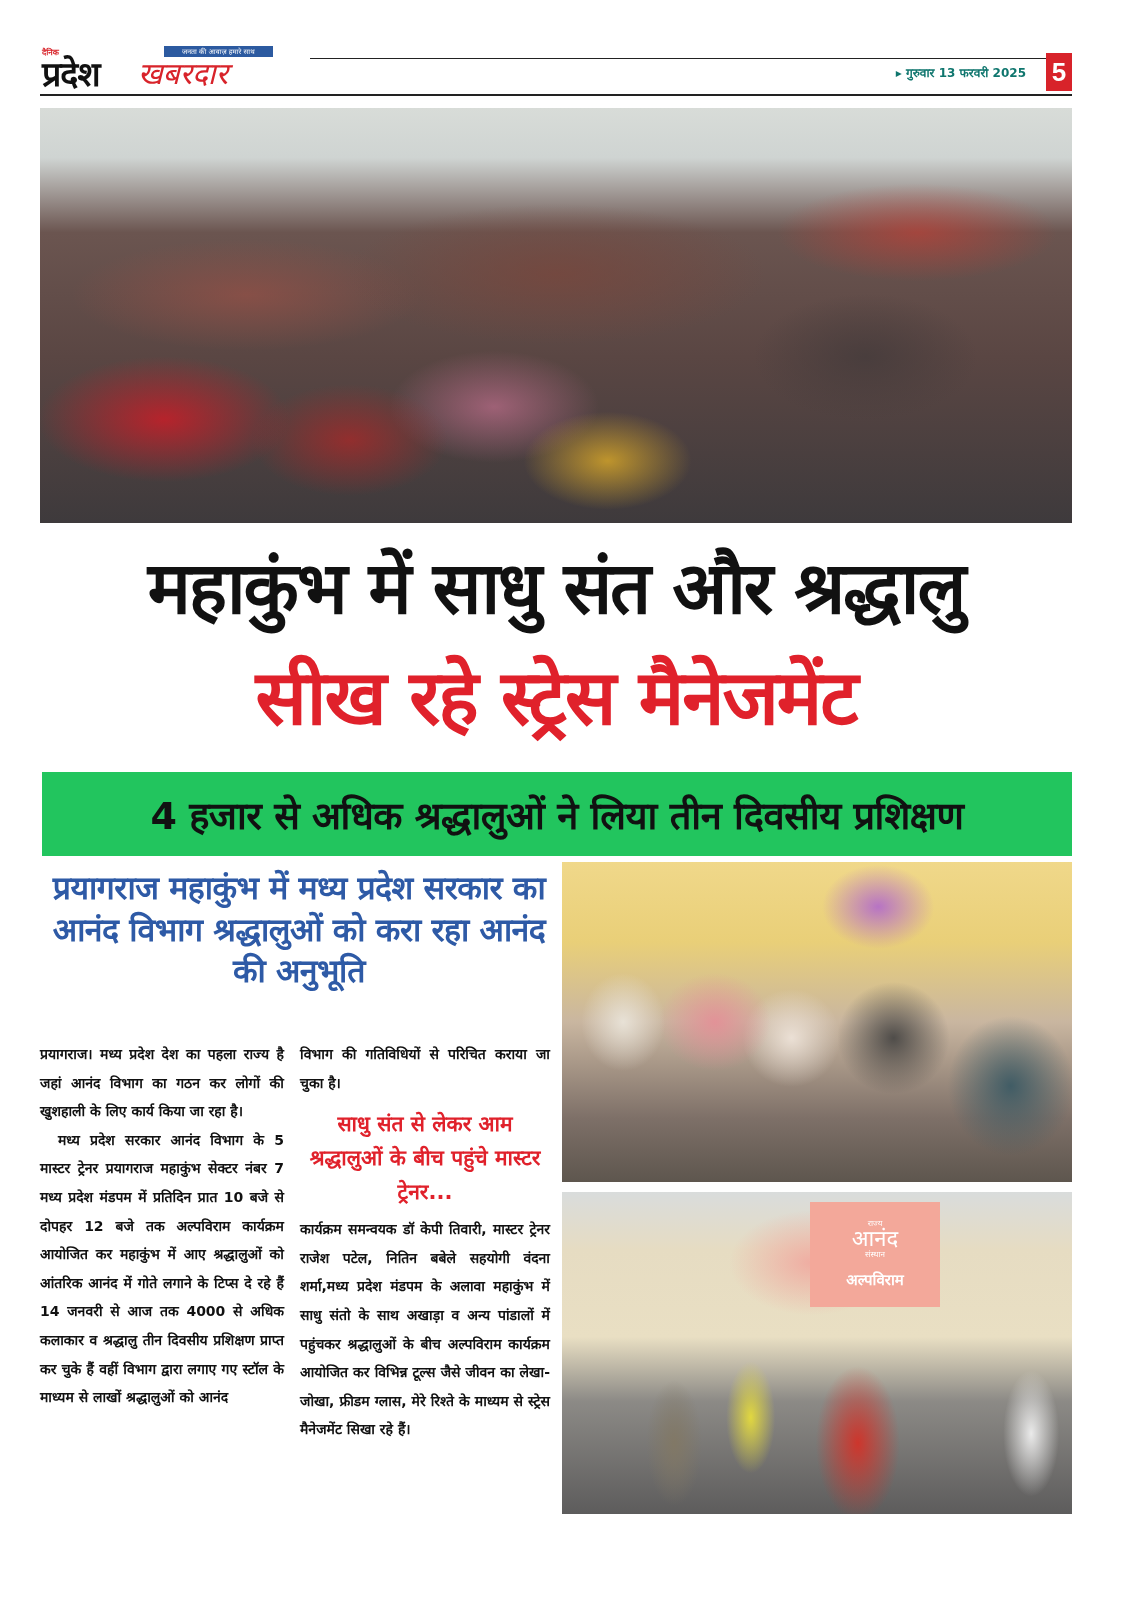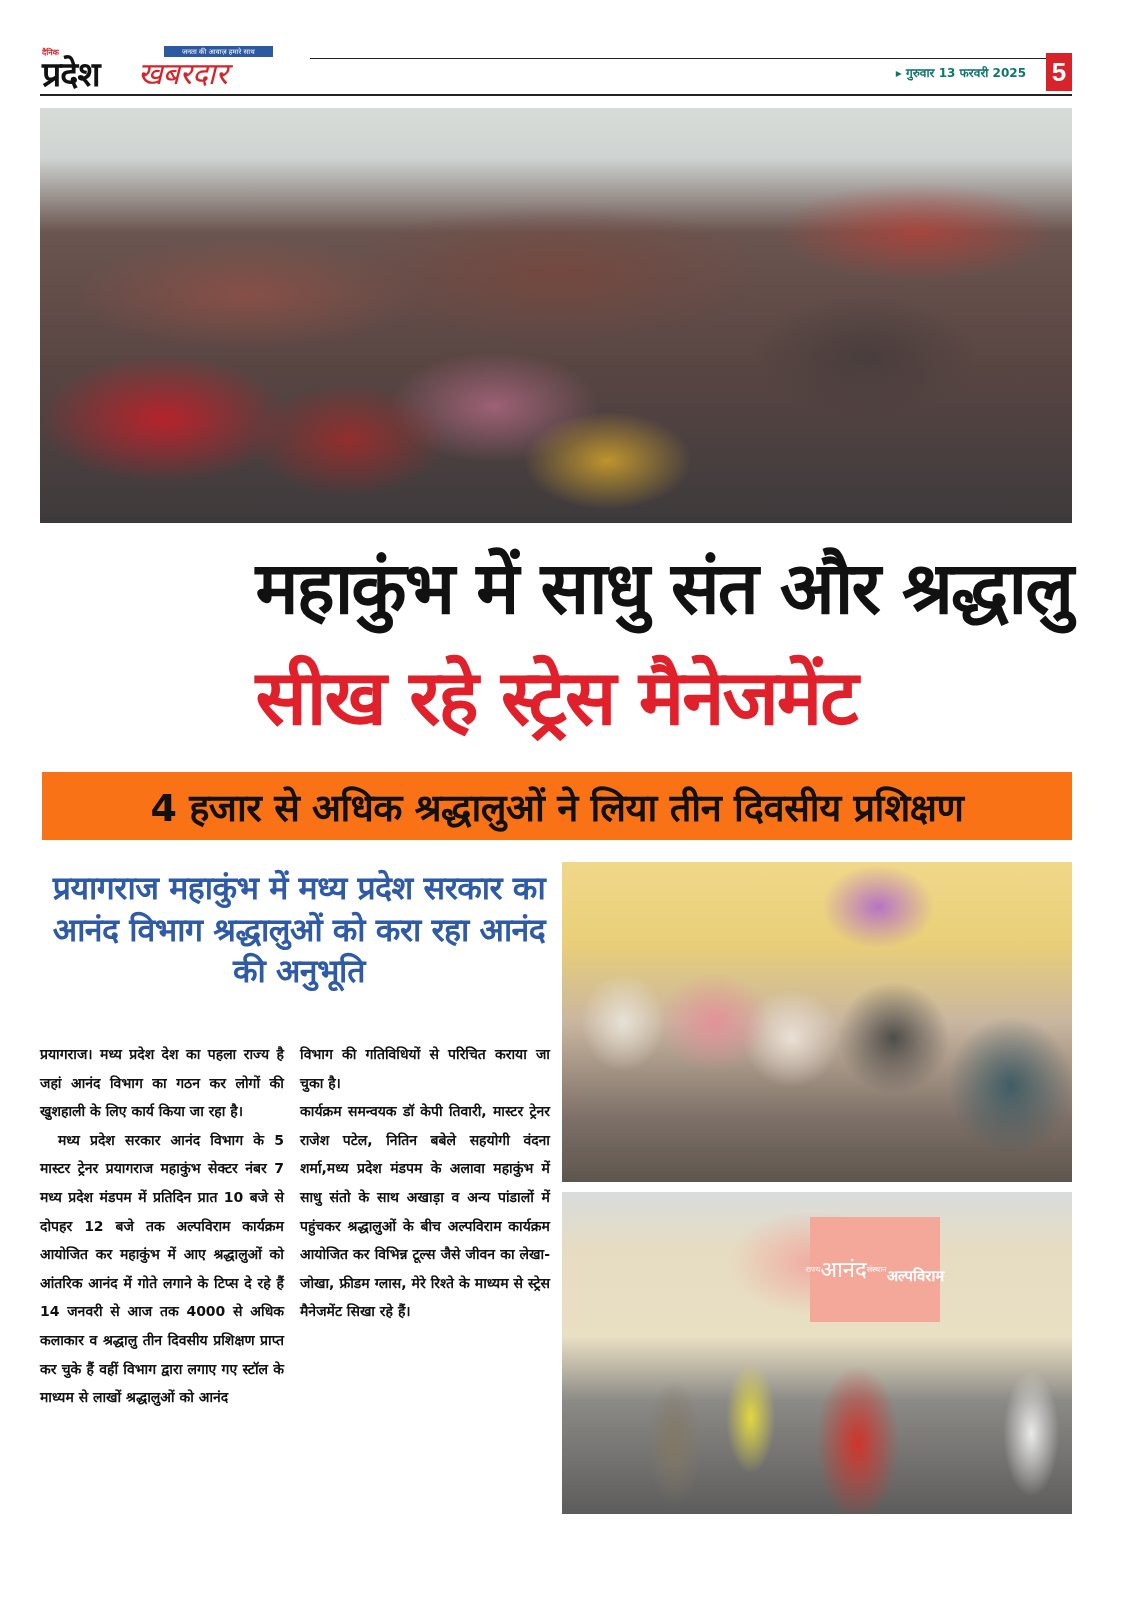--- a/index.html
+++ b/index.html
@@ -46,30 +46,30 @@
         radial-gradient(ellipse 60px 70px at 12% 50%, rgba(235,230,220,0.9), transparent 70%),
         linear-gradient(180deg, #f0d88a 0%, #e9cf78 25%, #c9b6a0 50%, #7e7068 80%, #5e564e 100%); }
     .photo-stage { left: 562px; top: 1192px; width: 510px; height: 322px;
       background:
         radial-gradient(ellipse 110px 70px at 49% 22%, rgba(240,170,160,0.95), transparent 75%),
         radial-gradient(ellipse 60px 110px at 58% 78%, rgba(210,50,40,0.95), transparent 70%),
         radial-gradient(ellipse 35px 80px at 37% 70%, rgba(230,220,60,0.95), transparent 70%),
         radial-gradient(ellipse 40px 90px at 92% 75%, rgba(240,240,240,0.95), transparent 70%),
         radial-gradient(ellipse 40px 90px at 22% 78%, rgba(130,120,100,0.9), transparent 70%),
         linear-gradient(180deg, #d9dcdc 0%, #e6dcc2 18%, #e9dfc3 45%, #8c8a86 65%, #5d5c5c 100%); }
-    .stage-screen { position: absolute; left: 248px; top: 25px; width: 130px; height: 105px; background: #f3a89a; display: flex; flex-direction: row; align-items: center; justify-content: center; color: #fff; }
+    .stage-screen { position: absolute; left: 248px; top: 10px; width: 130px; height: 105px; background: #f3a89a; display: flex; flex-direction: column; align-items: center; justify-content: center; color: #fff; }
     .stage-screen .s1 { font-size: 8px; line-height: 1; }
     .stage-screen .s2 { font-size: 22px; font-weight: normal; line-height: 1; }
     .stage-screen .s3 { font-size: 8px; line-height: 1.2; }
     .stage-screen .s4 { font-size: 15px; font-weight: bold; margin-top: 10px; }
 
     
-    .headline-1 { position: absolute; left: 40px; top: 552px; width: 1032px; text-align: right; font-size: 72px; font-weight: bold; color: #111; line-height: 1; letter-spacing: -2px; white-space: nowrap; }
+    .headline-1 { position: absolute; left: 40px; top: 552px; width: 1032px; text-align: center; font-size: 72px; font-weight: bold; color: #111; line-height: 1; letter-spacing: -2px; white-space: nowrap; }
     .headline-2 { position: absolute; left: 40px; top: 660px; width: 1032px; text-align: center; font-size: 76px; font-weight: bold; color: #e0212b; line-height: 1; letter-spacing: -2px; white-space: nowrap; }
-    .subhead-bar { position: absolute; left: 42px; top: 772px; width: 1030px; height: 68px; background: #f97316; display: flex; align-items: center; justify-content: center; }
+    .subhead-bar { position: absolute; left: 42px; top: 772px; width: 1030px; height: 84px; background: #22c55e; display: flex; align-items: center; justify-content: center; }
     .subhead-bar span { font-size: 38px; font-weight: bold; color: #111; white-space: nowrap; letter-spacing: -0.5px; }
 
     .deck { position: absolute; left: 40px; top: 868px; width: 518px; text-align: center; color: #2e5aa6; font-size: 32px; font-weight: bold; line-height: 1.3; letter-spacing: -0.5px; }
 
     
     .col { position: absolute; font-size: 14px; font-weight: bold; line-height: 28.6px; color: #111; text-align: justify; }
     .col-1 { left: 40px; top: 1040px; width: 244px; }
     .col-2 { left: 300px; top: 1040px; width: 250px; }
     .col p { margin: 0; }
     .col p.indent { text-indent: 18px; }
@@ -100,20 +100,21 @@
 </div>
 
 <div class="deck">प्रयागराज महाकुंभ में मध्य प्रदेश सरकार का आनंद विभाग श्रद्धालुओं को करा रहा आनंद की अनुभूति</div>
 
 <div class="col col-1">
   <p>प्रयागराज। मध्य प्रदेश देश का पहला राज्य है जहां आनंद विभाग का गठन कर लोगों की खुशहाली के लिए कार्य किया जा रहा है।</p>
   <p class="indent">मध्य प्रदेश सरकार आनंद विभाग के 5 मास्टर ट्रेनर प्रयागराज महाकुंभ सेक्टर नंबर 7 मध्य प्रदेश मंडपम में प्रतिदिन प्रात 10 बजे से दोपहर 12 बजे तक अल्पविराम कार्यक्रम आयोजित कर महाकुंभ में आए श्रद्धालुओं को आंतरिक आनंद में गोते लगाने के टिप्स दे रहे हैं 14 जनवरी से आज तक 4000 से अधिक कलाकार व श्रद्धालु तीन दिवसीय प्रशिक्षण प्राप्त कर चुके हैं वहीं विभाग द्वारा लगाए गए स्टॉल के माध्यम से लाखों श्रद्धालुओं को आनंद</p>
 </div>
 <div class="col col-2">
   <p>विभाग की गतिविधियों से परिचित कराया जा चुका है।</p>
+  <div class="subhead-red">साधु संत से लेकर आम श्रद्धालुओं के बीच पहुंचे मास्टर ट्रेनर...</div>
   <p>कार्यक्रम समन्वयक डॉ केपी तिवारी, मास्टर ट्रेनर राजेश पटेल, नितिन बबेले सहयोगी वंदना शर्मा,मध्य प्रदेश मंडपम के अलावा महाकुंभ में साधु संतो के साथ अखाड़ा व अन्य पांडालों में पहुंचकर श्रद्धालुओं के बीच अल्पविराम कार्यक्रम आयोजित कर विभिन्न टूल्स जैसे जीवन का लेखा-जोखा, फ्रीडम ग्लास, मेरे रिश्ते के माध्यम से स्ट्रेस मैनेजमेंट सिखा रहे हैं।</p>
 </div>
 
 <div class="photo photo-workshop"></div>
 <div class="photo photo-stage">
   <div class="stage-screen">
     <span class="s1">राज्य</span>
     <span class="s2">आनंद</span>
     <span class="s3">संस्थान</span>
     <span class="s4">अल्पविराम</span>

